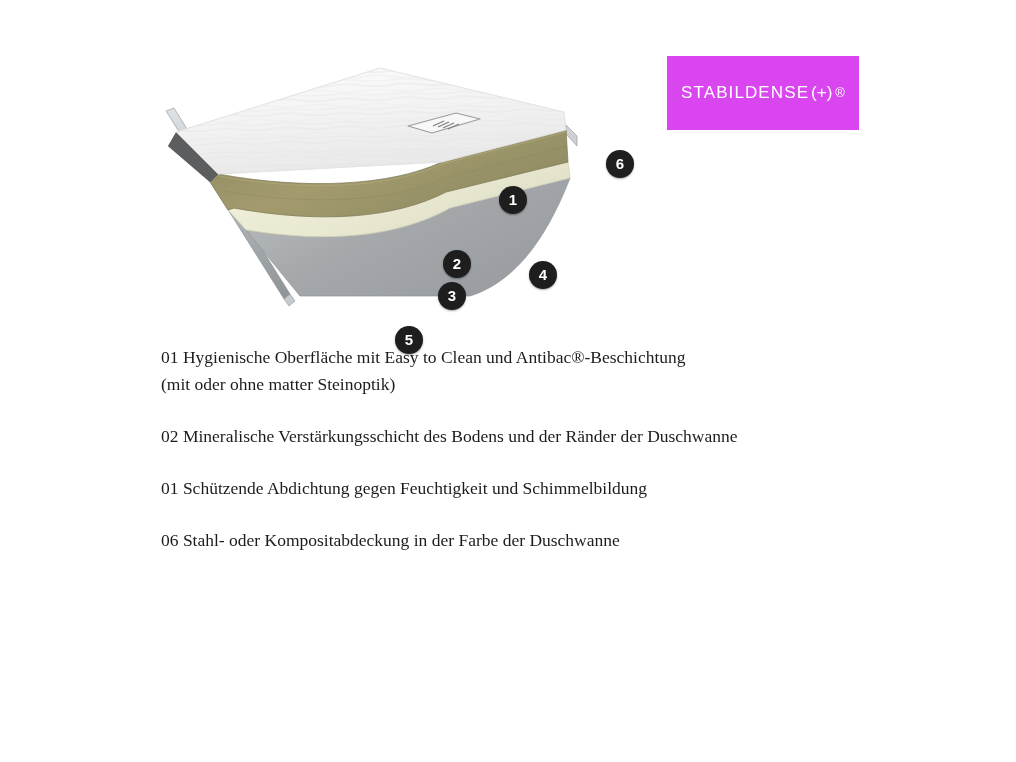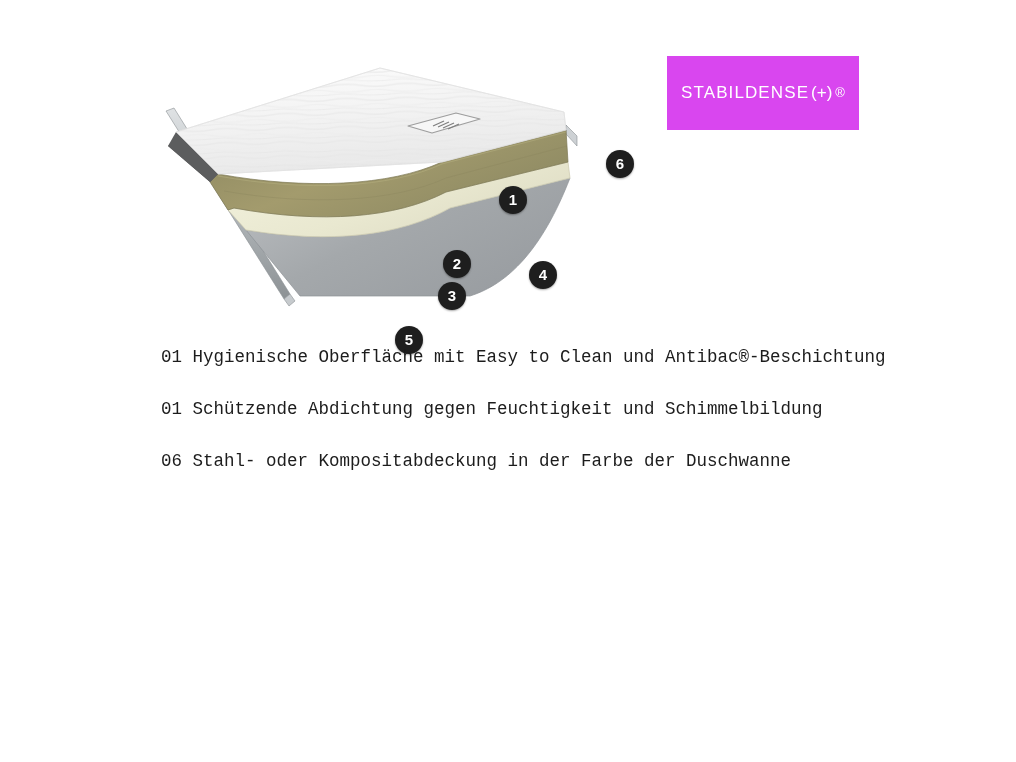--- a/index.html
+++ b/index.html
@@ -95,21 +95,21 @@
     position: absolute;
     left: 161px;
     top: 344px;
     width: 760px;
   }
   .legend-item {
     margin-bottom: 25px;
   }
   .legend-item:last-child { margin-bottom: 15px; }
   .legend-line {
-    font-family: Liberation Mono, monospace;
+    font-family: Liberation Serif, serif;
     font-size: 17.5px;
     line-height: 27px;
     color: #1c1c1c;
     white-space: nowrap;
   }
 </style>
 </head>
 <body>
 
 <div id="illustration">
@@ -214,23 +214,25 @@
 </div>
 
 <div id="brand-badge">
   <span class="brand-text"><span>STABILDENSE</span><span class="plus">(+)</span><span class="reg">®</span></span>
 </div>
 
 <div id="legend">
 
   <div class="legend-item">
     <div class="legend-line">01 Hygienische Oberfläche mit Easy to Clean und Antibac®-Beschichtung</div>
-  </div>
-
-  <div class="legend-item">
+    <div class="legend-line">(mit oder ohne matter Steinoptik)</div>
+  </div>
+
+  <div class="legend-item">
+    <div class="legend-line">02 Mineralische Verstärkungsschicht des Bodens und der Ränder der Duschwanne</div>
   </div>
 
 
   <div class="legend-item">
     <div class="legend-line">01 Schützende Abdichtung gegen Feuchtigkeit und Schimmelbildung</div>
   </div>
 
 
   <div class="legend-item">
     <div class="legend-line">06 Stahl- oder Kompositabdeckung in der Farbe der Duschwanne</div>

